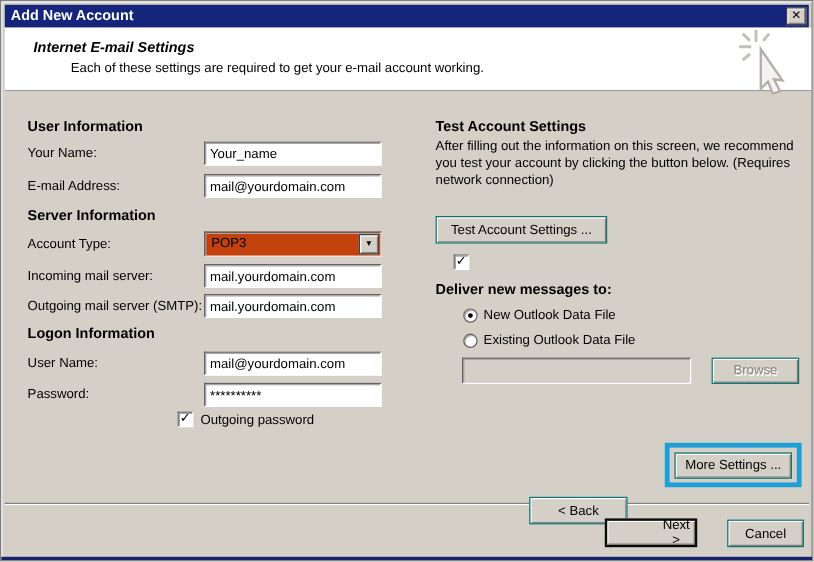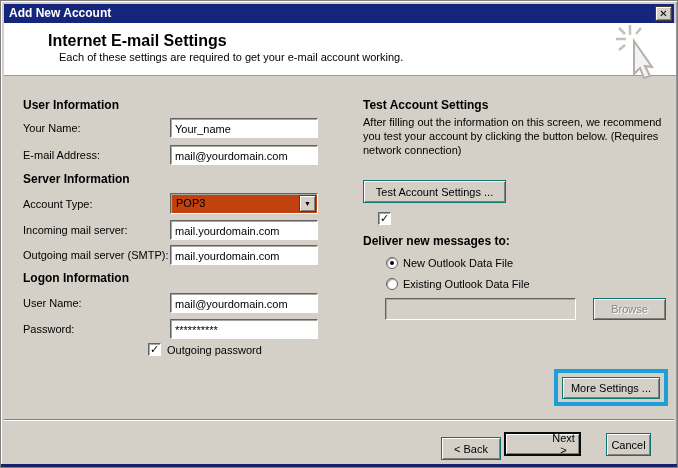--- a/index.html
+++ b/index.html
@@ -28,21 +28,21 @@
     border:1px solid #404040;
     box-shadow: inset 1px 1px 0 #ffffff, inset -1px -1px 0 #808080;
     cursor:default;
   }
 
   
   .header {
     position:absolute; left:3px; top:22px; width:672px; height:53px;
     background:#ffffff; border-bottom:1px solid #9a9a9a;
   }
-  .h-title { position:absolute; left:44px; top:9px; font-weight:bold; font-size:16px; }
+  .h-title { position:absolute; left:24px; top:9px; font-weight:bold; font-size:12px;font-style:italic; }
   .h-sub   { position:absolute; left:55px; top:28px; font-size:11px; }
   .cursor-icon { position:absolute; right:8px; top:0px; }
 
   
   .group-heading { position:absolute; font-weight:bold; font-size:12px; }
   .field-label   { position:absolute; font-size:11px; white-space:nowrap; }
 
   
   .tinput {
     position:absolute; height:20px;
@@ -200,18 +200,18 @@
   </div>
 
   <input class="tinput disabled" style="left: 384px; top: 297px; width: 191px; height: 22px;" disabled="" value="">
   <div class="btn disabled" style="left:592px; top:297px; width:73px; height:22px;">Browse</div>
 
   <div class="hl-frame"></div>
   <div class="btn" style="left:561px; top:376px; width:98px; height:22px;">More Settings ...</div>
 
   <div class="sep"></div>
 
-  <div class="btn" style="left:440px; top:436px; width:60px;">&lt; Back</div>
+  <div class="btn" style="left:440px; top:413px; width:82px;">&lt; Back</div>
   <div class="btn default" style="left:503px; top:431px; width:77px;">Next &gt;</div>
-  <div class="btn" style="left:605px; top:432px; width:45px;">Cancel</div>
+  <div class="btn" style="left:605px; top:432px; width:64px;">Cancel</div>
 
   <div class="bottom-edge"></div>
 </div>
 
 </body></html>

